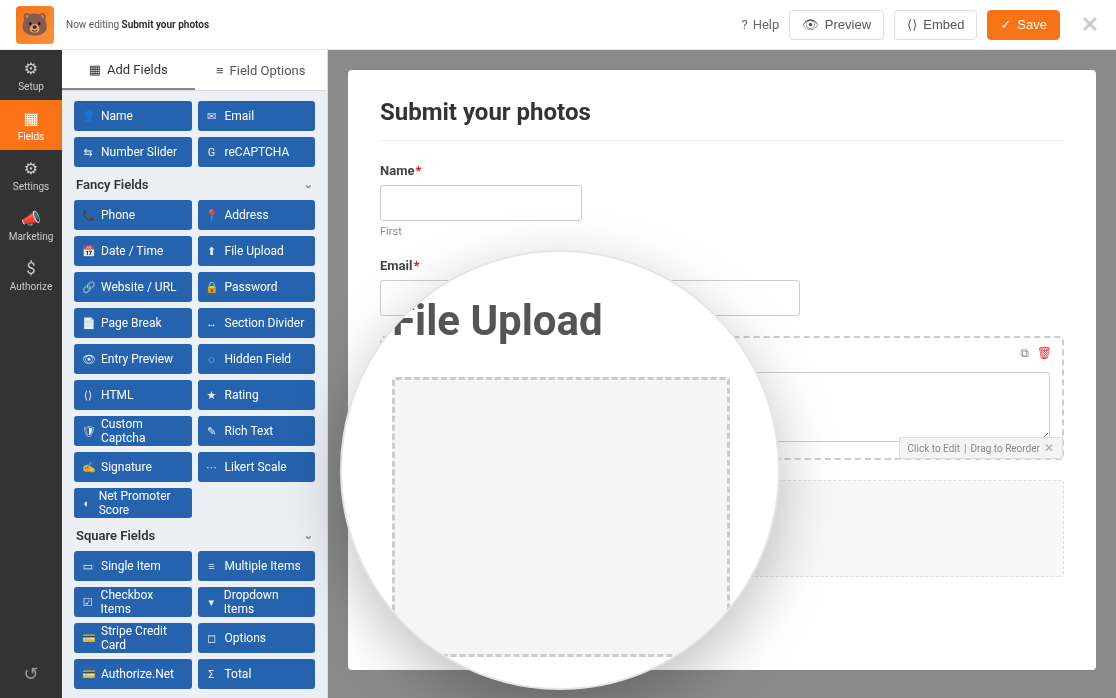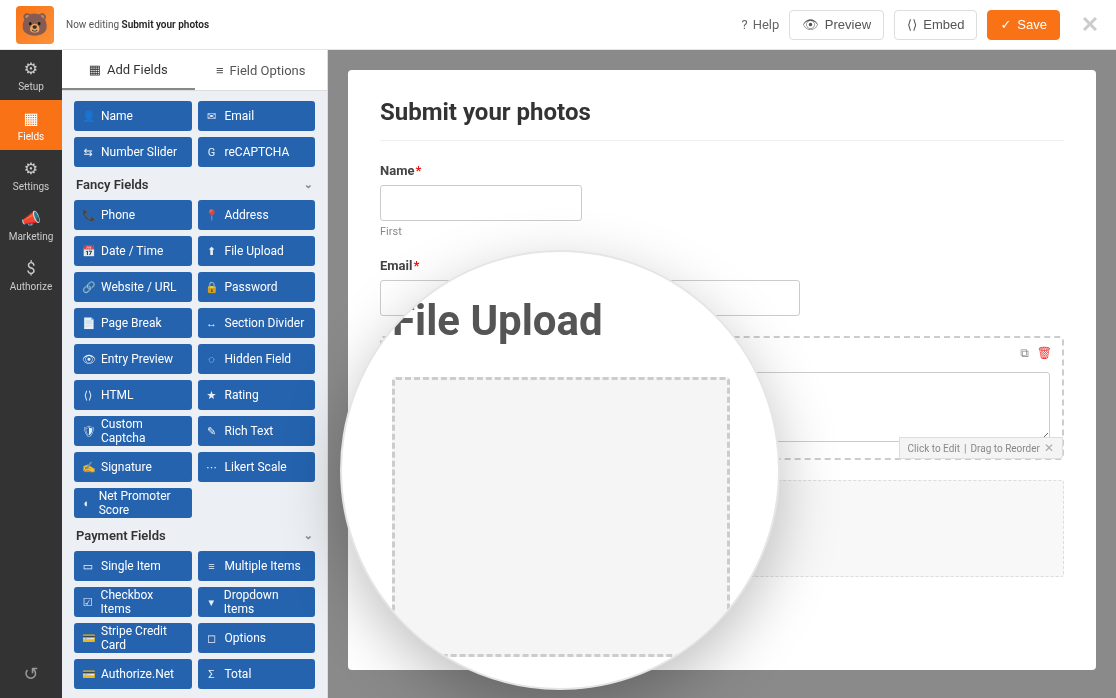--- a/index.html
+++ b/index.html
@@ -215,21 +215,21 @@
             <span class="chip-icon">⋯</span>
             <span>Likert Scale</span>
           </div>
         <div class="field-chip" style="grid-column:1 / 2">
             <span class="chip-icon">◐</span>
             <span>Net Promoter Score</span>
           </div>
       </div>
 
       <div class="section-header">
-        <span>Payment Fields</span>
+        <span>Square Fields</span>
           <span class="chev">⌄</span>
       </div>
       <div class="field-grid">
         <div class="field-chip">
             <span class="chip-icon">▭</span>
             <span>Single Item</span>
           </div>
         <div class="field-chip">
             <span class="chip-icon">≡</span>
             <span>Multiple Items</span>

